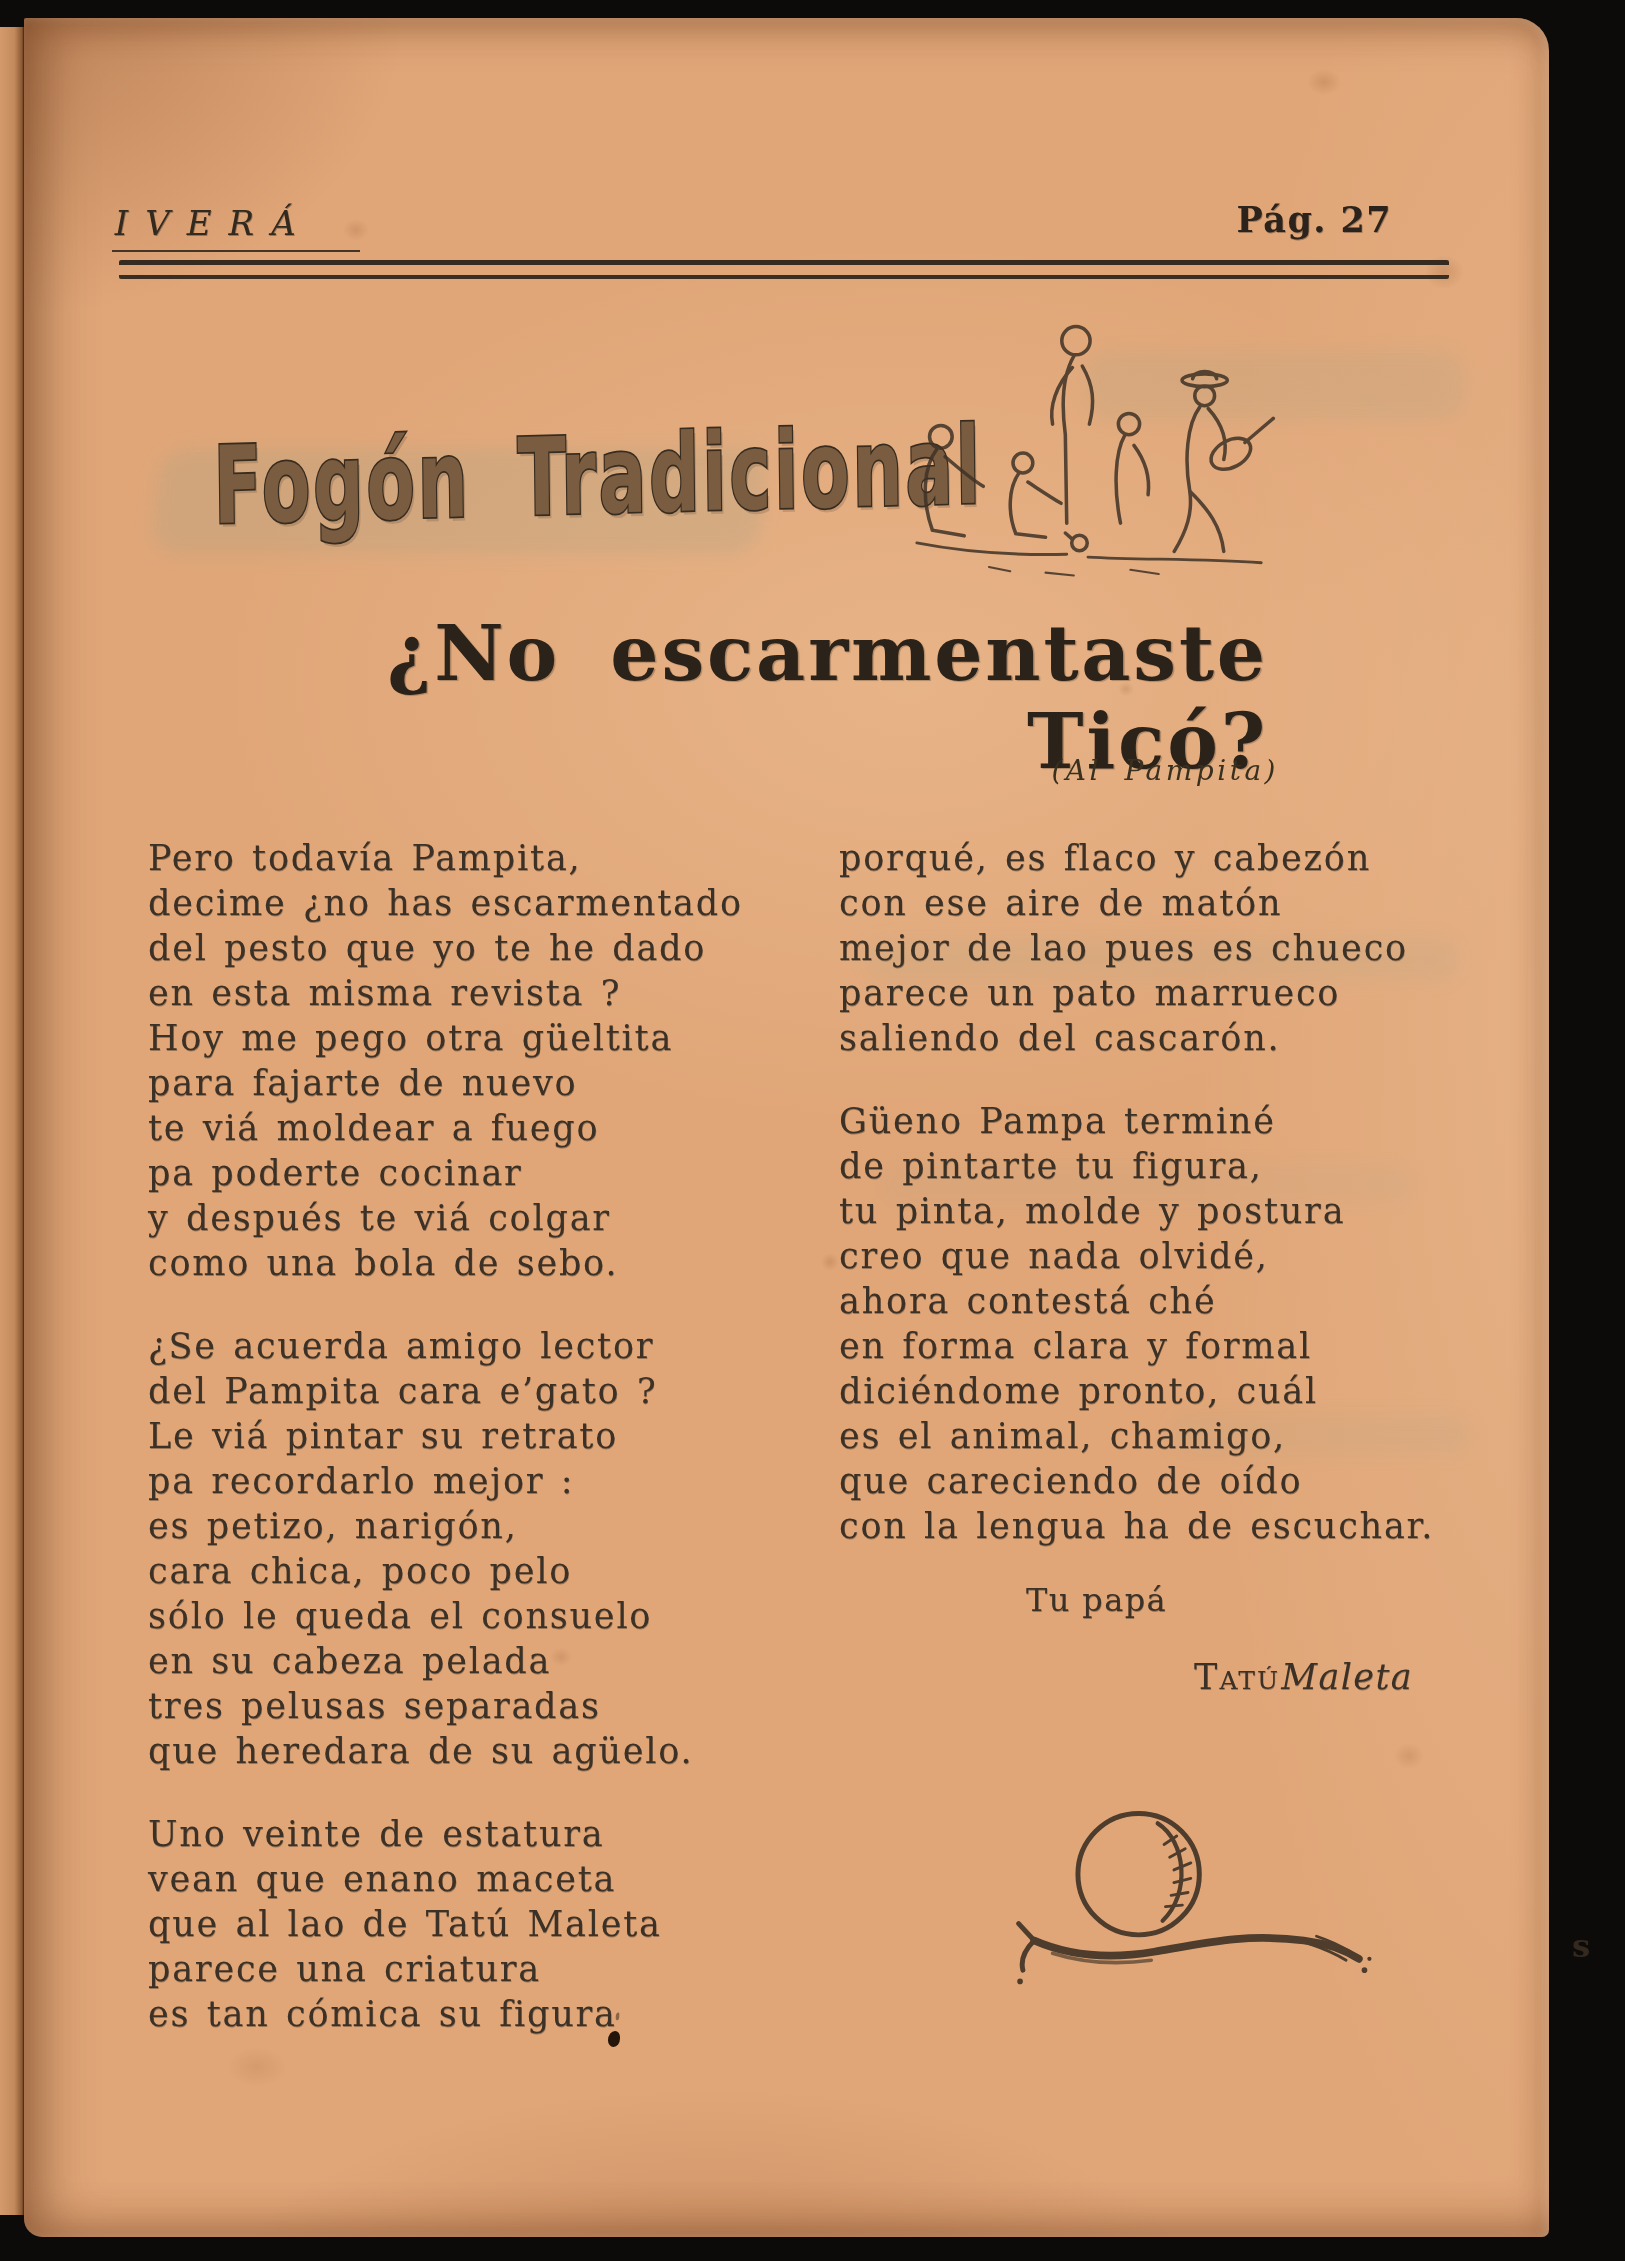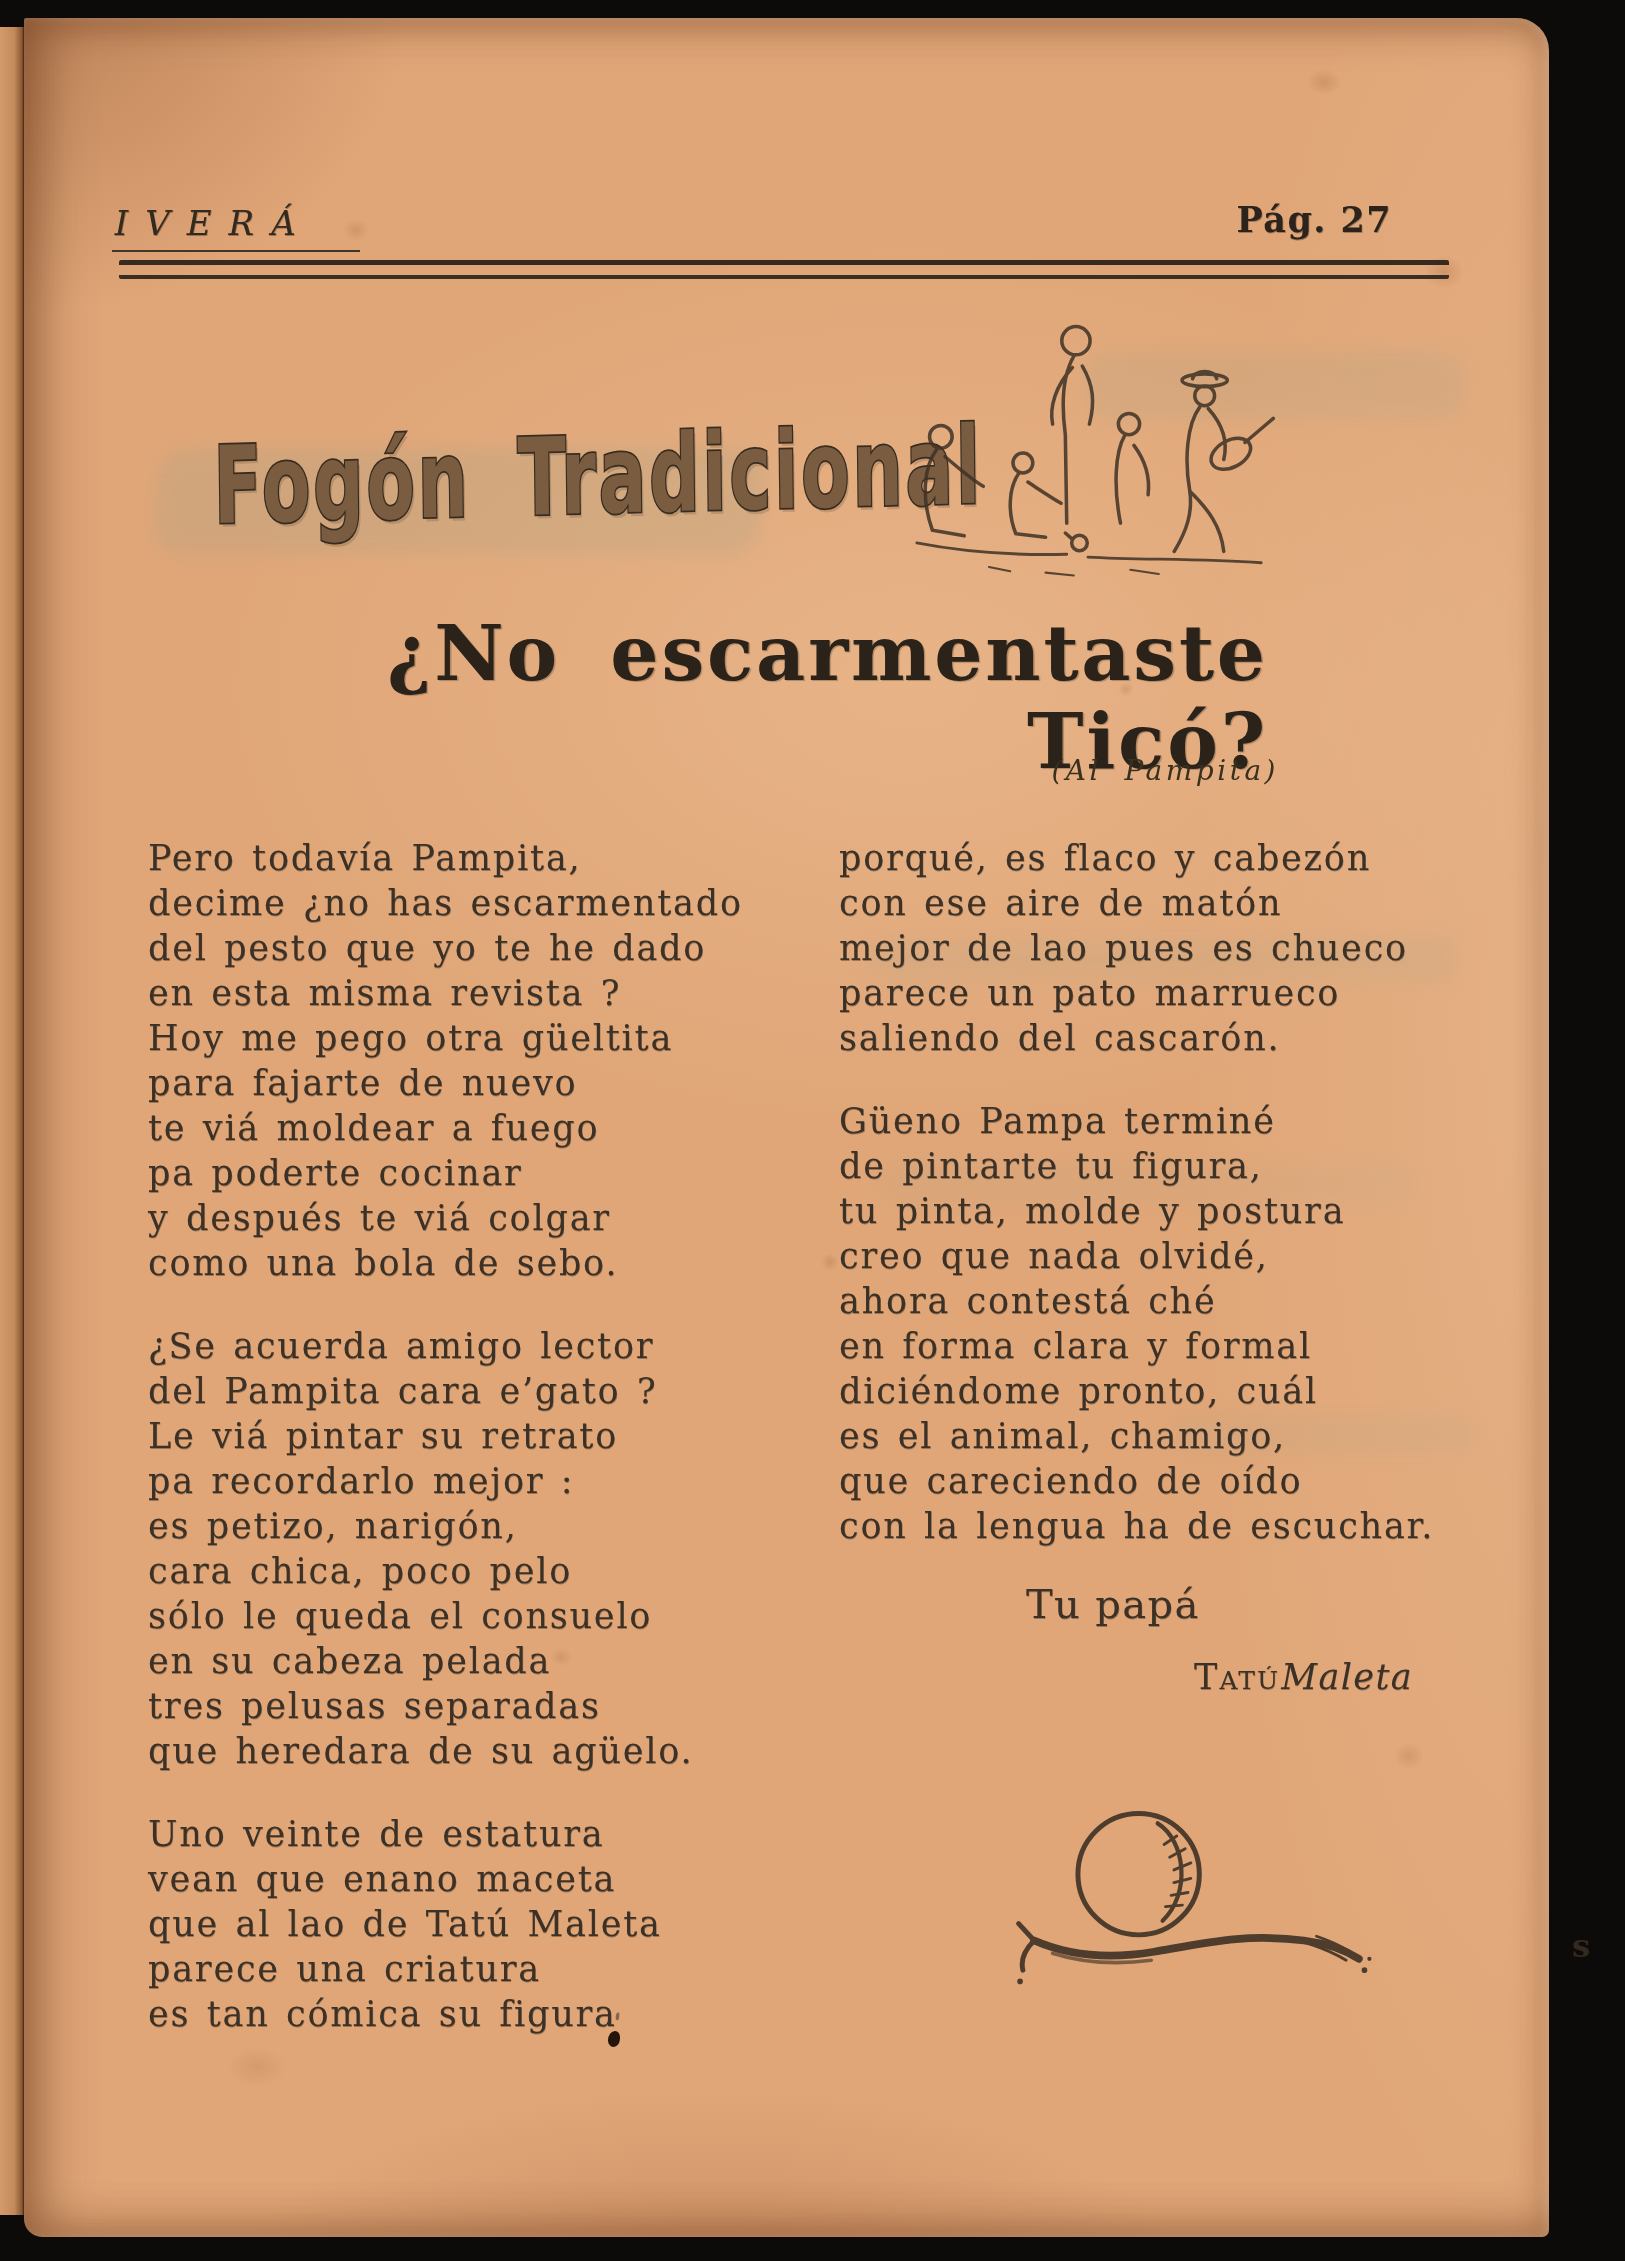--- a/index.html
+++ b/index.html
@@ -85,21 +85,21 @@
   }
   .col{position:absolute;}
   .col-left{left:124px;top:818px;}
   .col-right{left:815px;top:818px;}
   .stanza{margin-bottom:38px;}
   .line{
     font-size:35px;line-height:45px;letter-spacing:1.8px;word-spacing:3.5px;
     color:#3c3126;white-space:nowrap;
     text-shadow:0.4px 0.6px 0 rgba(60,48,36,.42);
   }
-  .closing{position:absolute;left:1002px;top:1563px;font-size:40px;color:#3c3126;letter-spacing:1.4px;
+  .closing{position:absolute;left:1002px;top:1563px;font-size:32px;color:#3c3126;letter-spacing:1.4px;
     text-shadow:0.4px 0.6px 0 rgba(60,48,36,.42);}
   .author{position:absolute;left:1170px;top:1639px;font-size:35px;color:#3c3126;
     text-shadow:0.4px 0.6px 0 rgba(60,48,36,.42);}
   .author .sc{font-variant:small-caps;letter-spacing:2.1px;}
   .author .it{font-style:italic;margin-left:1px;letter-spacing:1.4px;}
   .snail-illo{position:absolute;left:989px;top:1784px;width:367px;height:205px;}
   .ink-blot{
     position:absolute;left:584px;top:2013px;width:12px;height:15.5px;
     background:#241409;border-radius:60% 40% 55% 45%;
     box-shadow:3.5px -22.6px 0 -4.2px rgba(36,20,9,.45);

